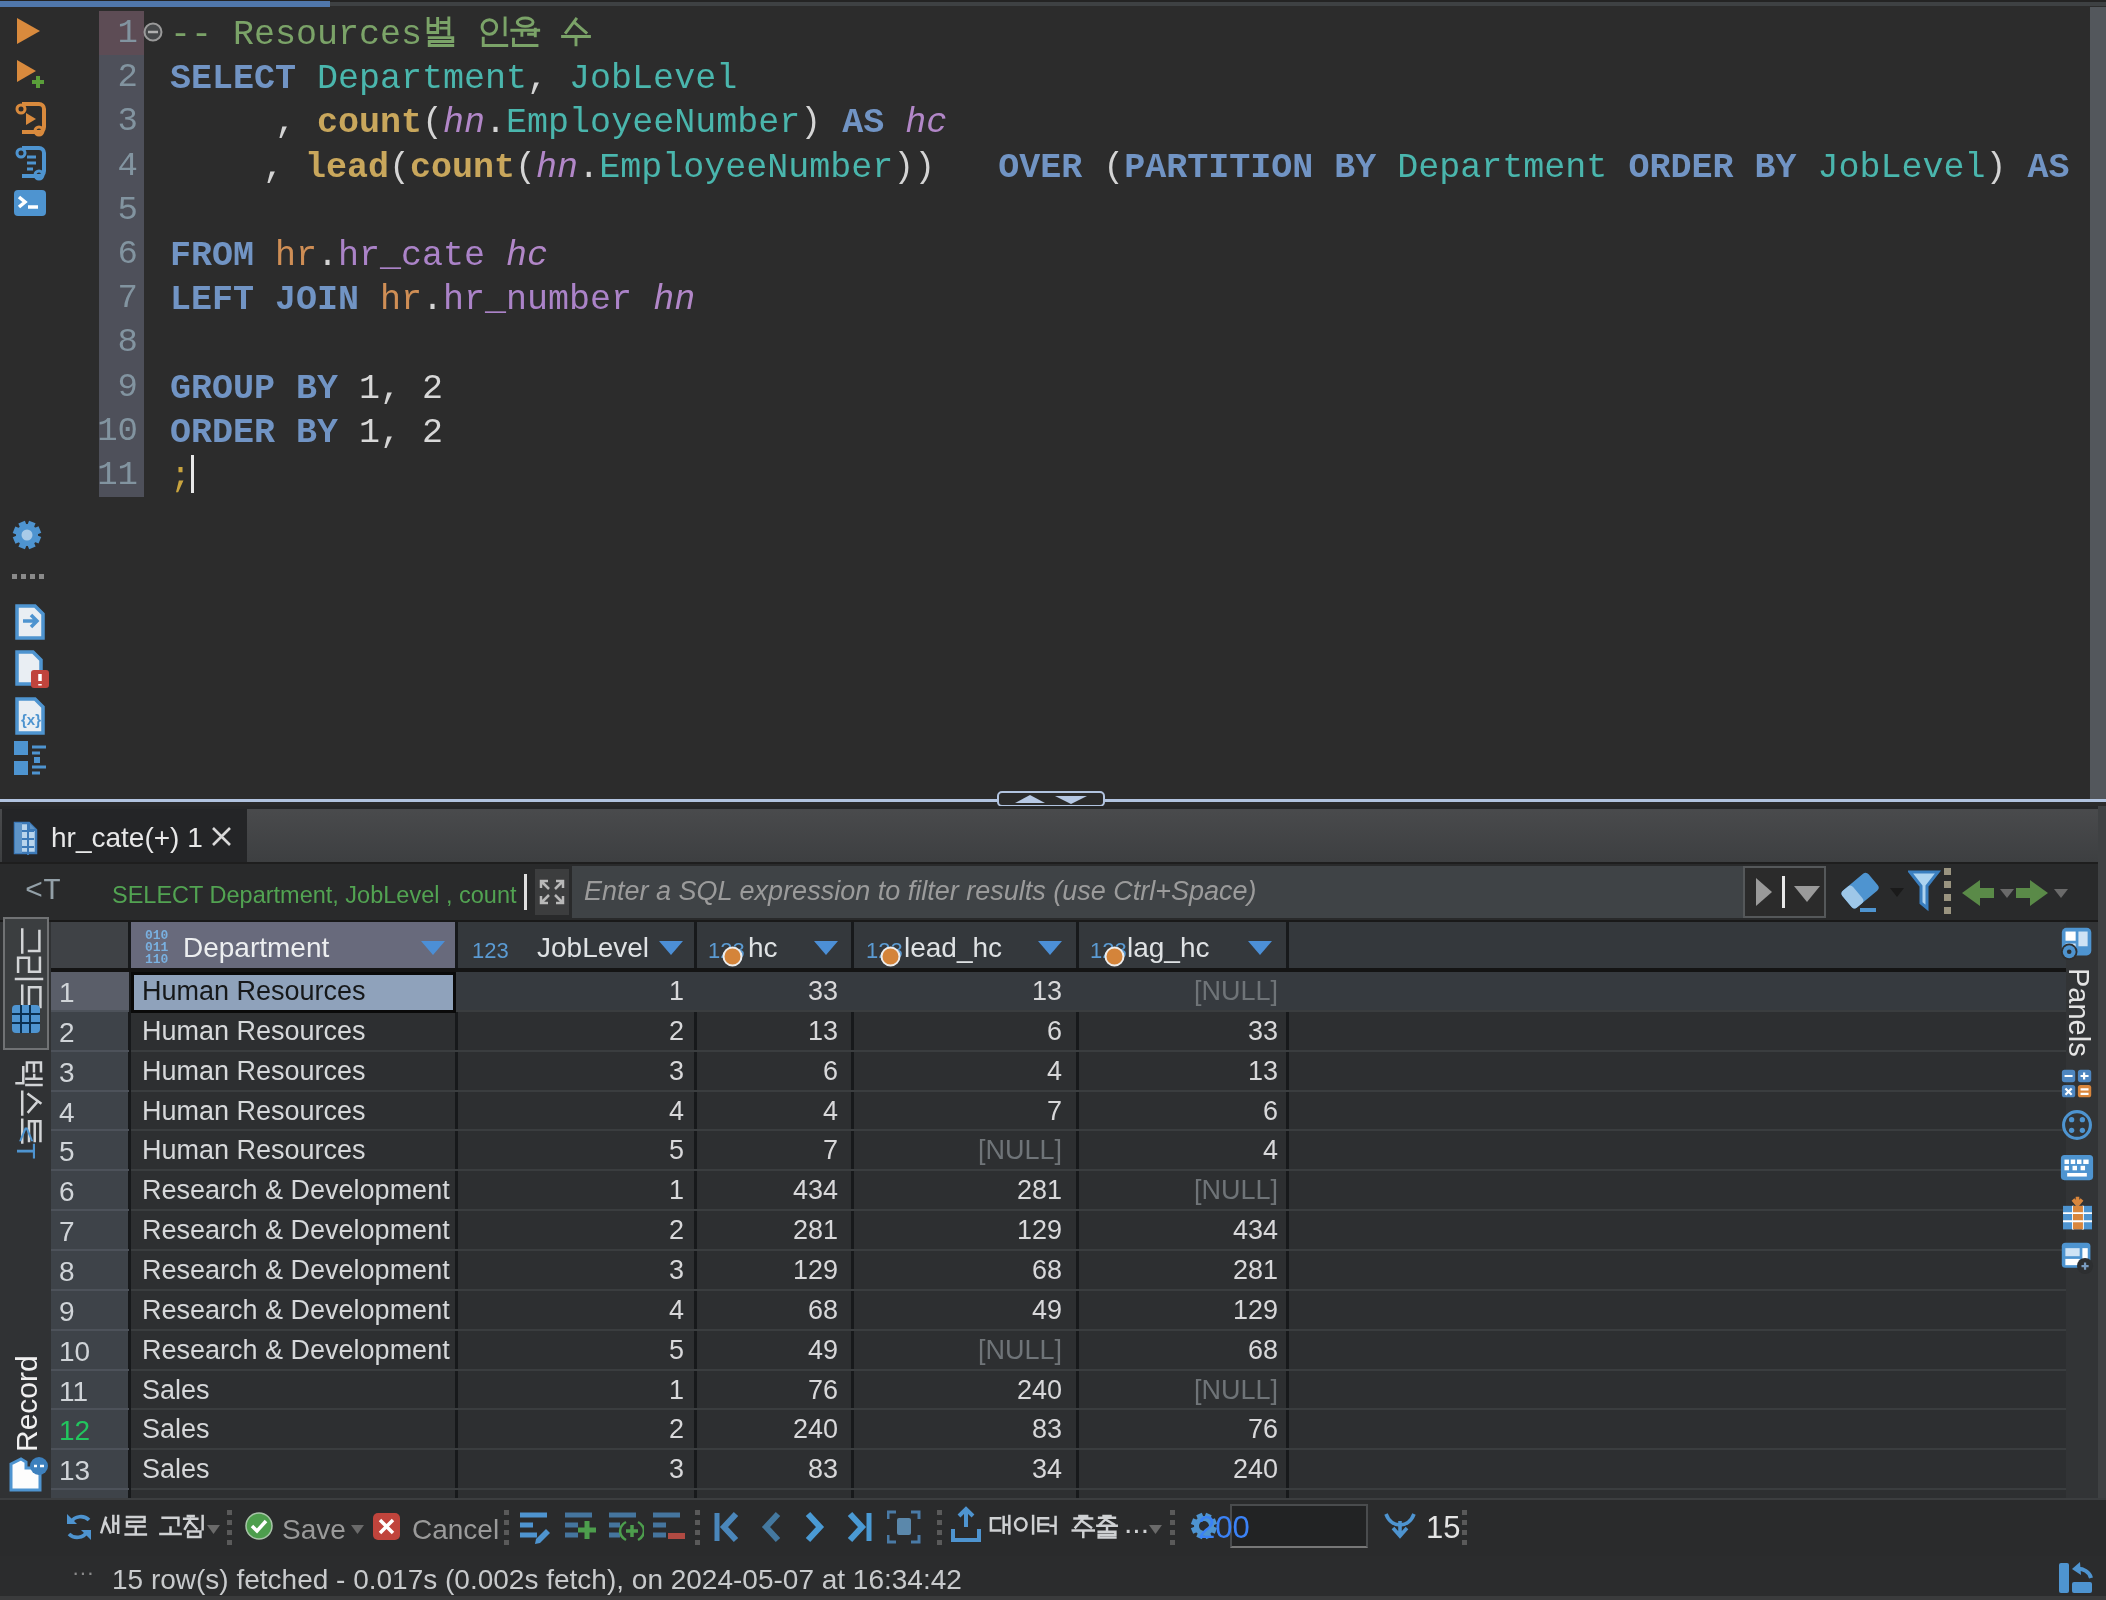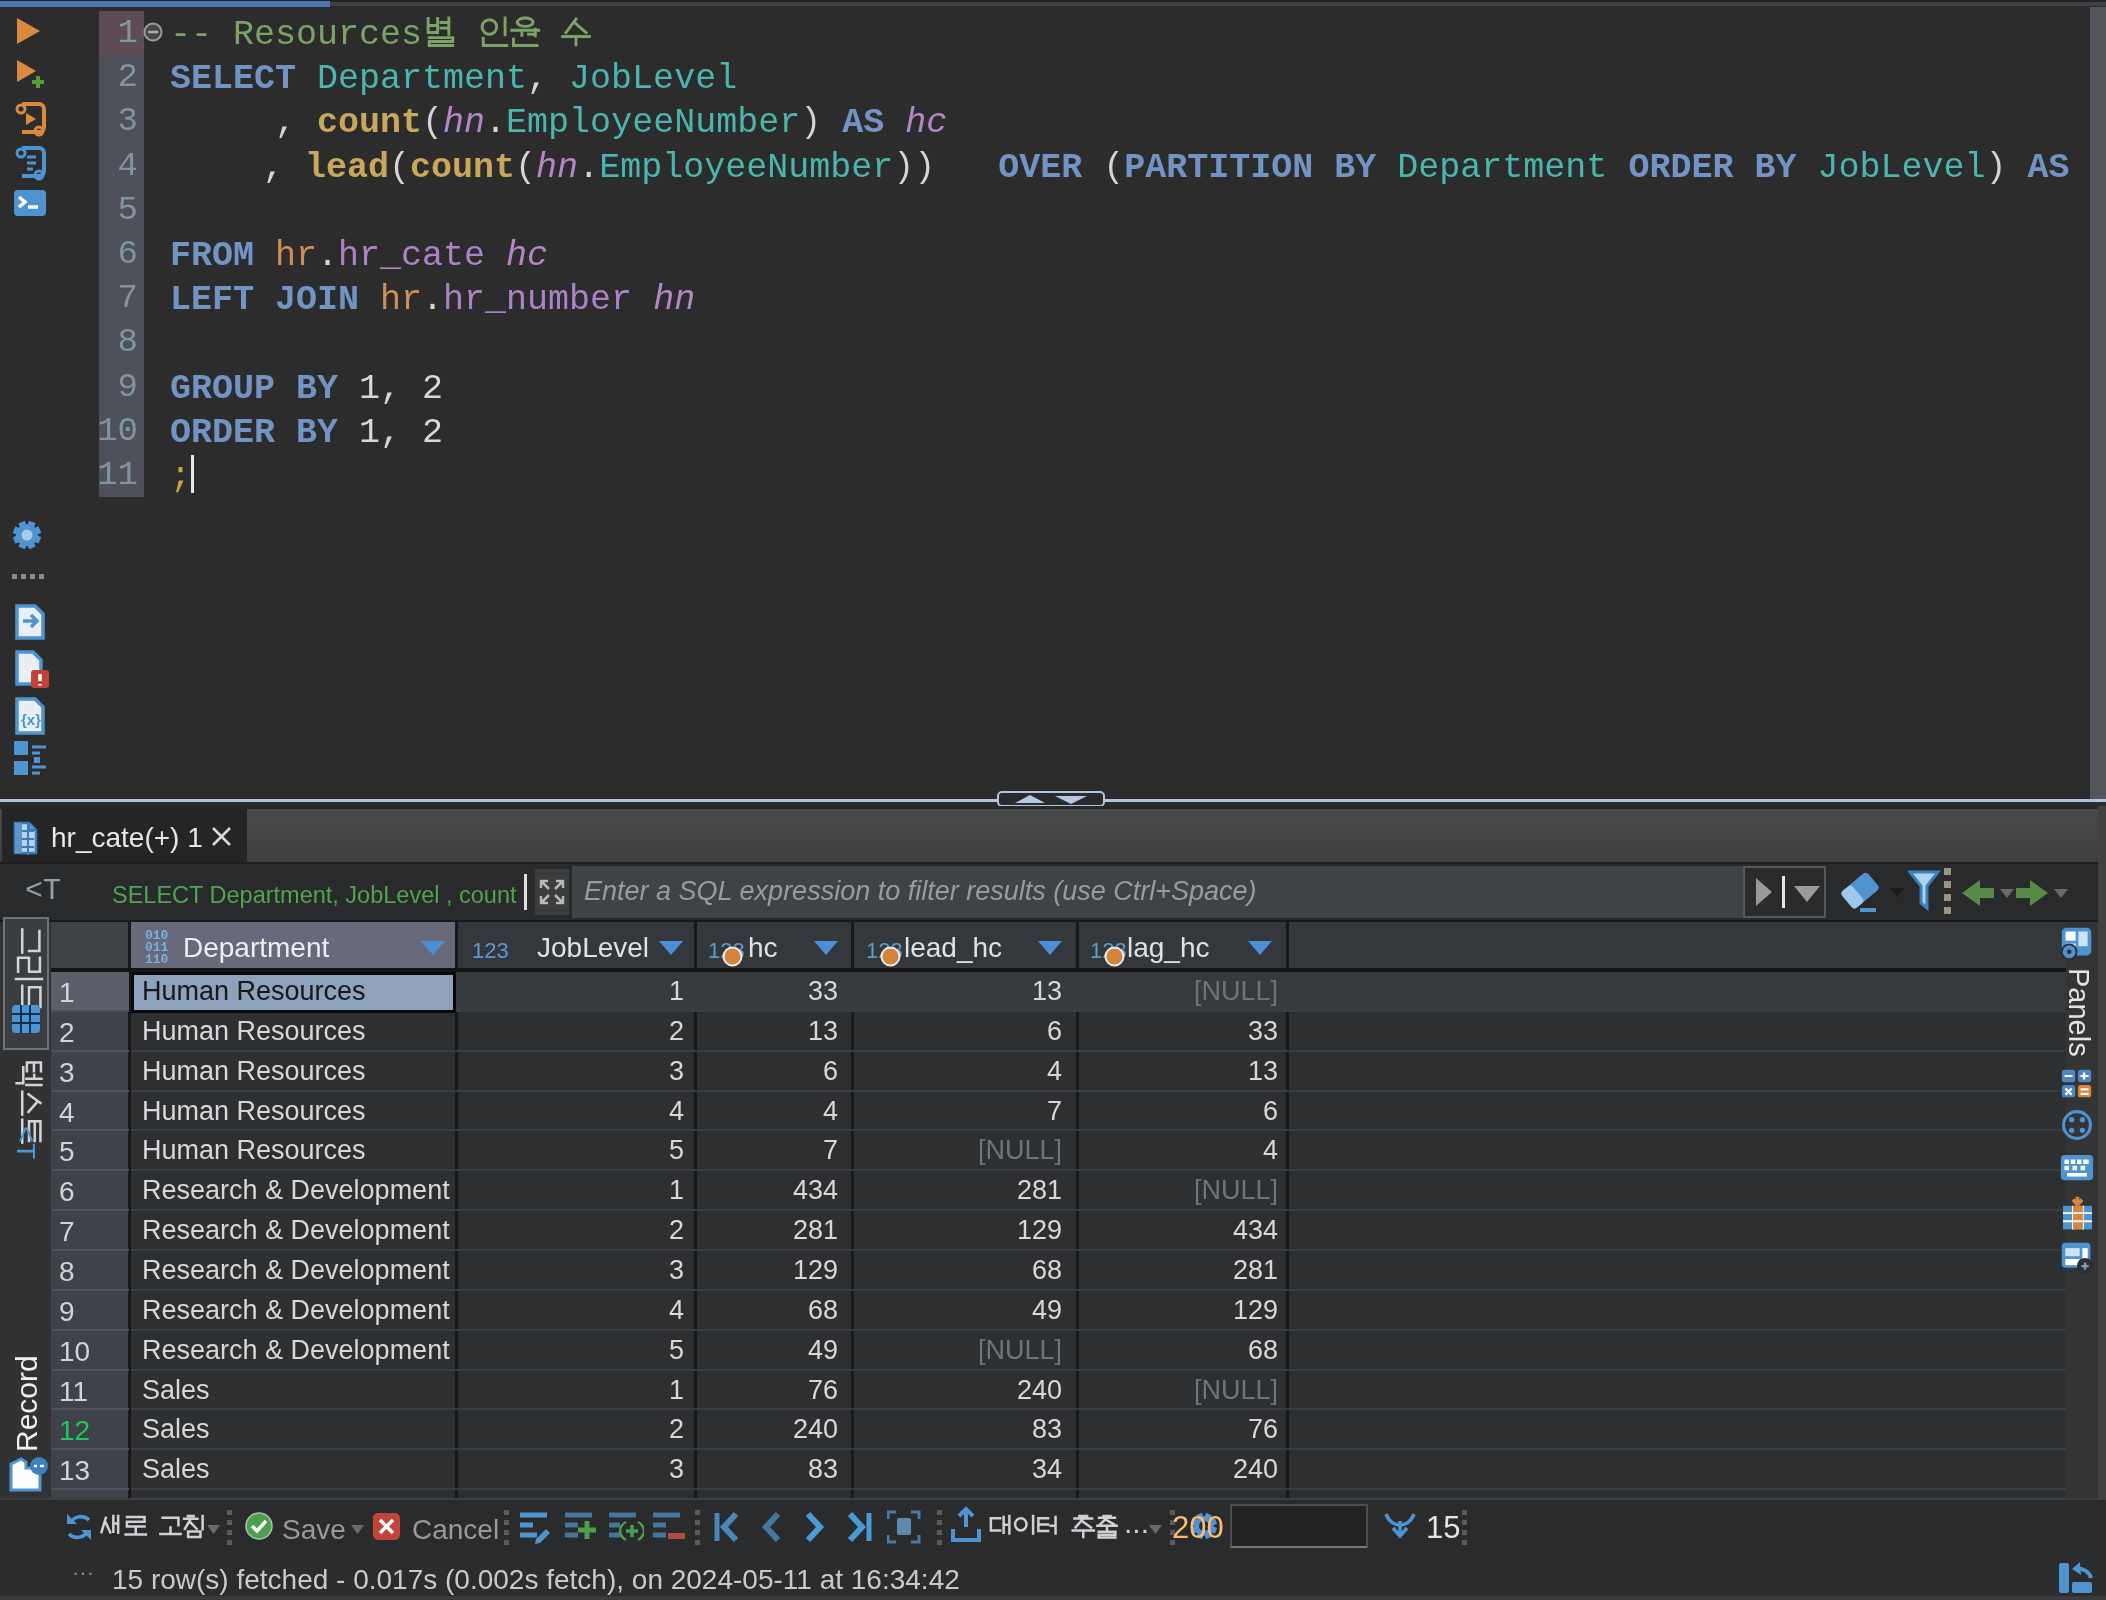--- a/index.html
+++ b/index.html
@@ -641,38 +641,38 @@
         <line x1="16" y1="16" x2="4.0" y2="21.0"></line>
         <line x1="16" y1="16" x2="4.0" y2="11.1"></line>
         <line x1="16" y1="16" x2="11.0" y2="4.0"></line>
         <line x1="16" y1="16" x2="20.9" y2="4.0"></line>
         <line x1="16" y1="16" x2="28.0" y2="11.0"></line>
       </g>
       <circle cx="16" cy="16" r="10" fill="#4e94d0"></circle>
       <circle cx="16" cy="16" r="5" fill="#2a2b2c"></circle>
     </svg>
 <div class="abs" style="left:1230px;top:1504px;width:138px;height:44px;background:#222324;border:2px solid #4a4c4e;border-bottom:2px solid #777"></div>
-<div class="abs" style="left:1172px;top:1510px;font-size:31px;color:#fdba74">200</div>
+<div class="abs" style="left:1198px;top:1510px;font-size:31px;color:#3b82f6">200</div>
 <svg class="abs" style="left:1384px;top:1512px" width="32" height="32">
       <path d="M2,2 c3,8 9,11 14,11 c5,0 11,-3 14,-11" fill="none" stroke="#4e94d0" stroke-width="3.6"></path>
       <path d="M16,9 v14 m-7,-7 l7,8 7,-8" stroke="#4e94d0" stroke-width="3.6" fill="none"></path>
     </svg>
 <div class="abs" style="left:1426px;top:1510px;font-size:31px;color:#e4e4e4">15</div>
 <svg class="abs" style="left:1462px;top:1510px" width="8" height="36">
       <g fill="#5a5a5a">
         <rect y="0" width="5" height="5"></rect>
         <rect y="10" width="5" height="5"></rect>
         <rect y="20" width="5" height="5"></rect>
         <rect y="30" width="5" height="5"></rect>
       </g>
     </svg>
 
 <div class="abs" style="left:0;top:1556px;width:2106px;height:44px;background:#2b2c2d"></div>
 <div class="abs" style="left:72px;top:1560px;font-size:22px;color:#8a8a8a">···</div>
-<div class="abs" style="left:112px;top:1564px;font-size:28px;color:#c8cacc">15 row(s) fetched - 0.017s (0.002s fetch), on 2024-05-11 at 16:34:42</div>
+<div class="abs" style="left:112px;top:1564px;font-size:28px;color:#c8cacc">15 row(s) fetched - 0.017s (0.002s fetch), on 2024-05-07 at 16:34:42</div>
 <svg class="abs" style="left:2056px;top:1560px" width="40" height="36">
       <rect x="3" y="3" width="10" height="30" rx="2" fill="#4e94d0"></rect>
       <rect x="16" y="22" width="20" height="11" rx="2" fill="#4e94d0"></rect>
       <path d="M20,9 a13,11 0 0 1 15,9" fill="none" stroke="#4e94d0" stroke-width="4"></path>
       <path d="M24,2 l-8,7 9,6 z" fill="#4e94d0"></path>
     </svg>
 <div class="abs" style="left:0;top:1596px;width:2106px;height:4px;background:#3a3b3c"></div>
 
 </div>
 </body></html>

